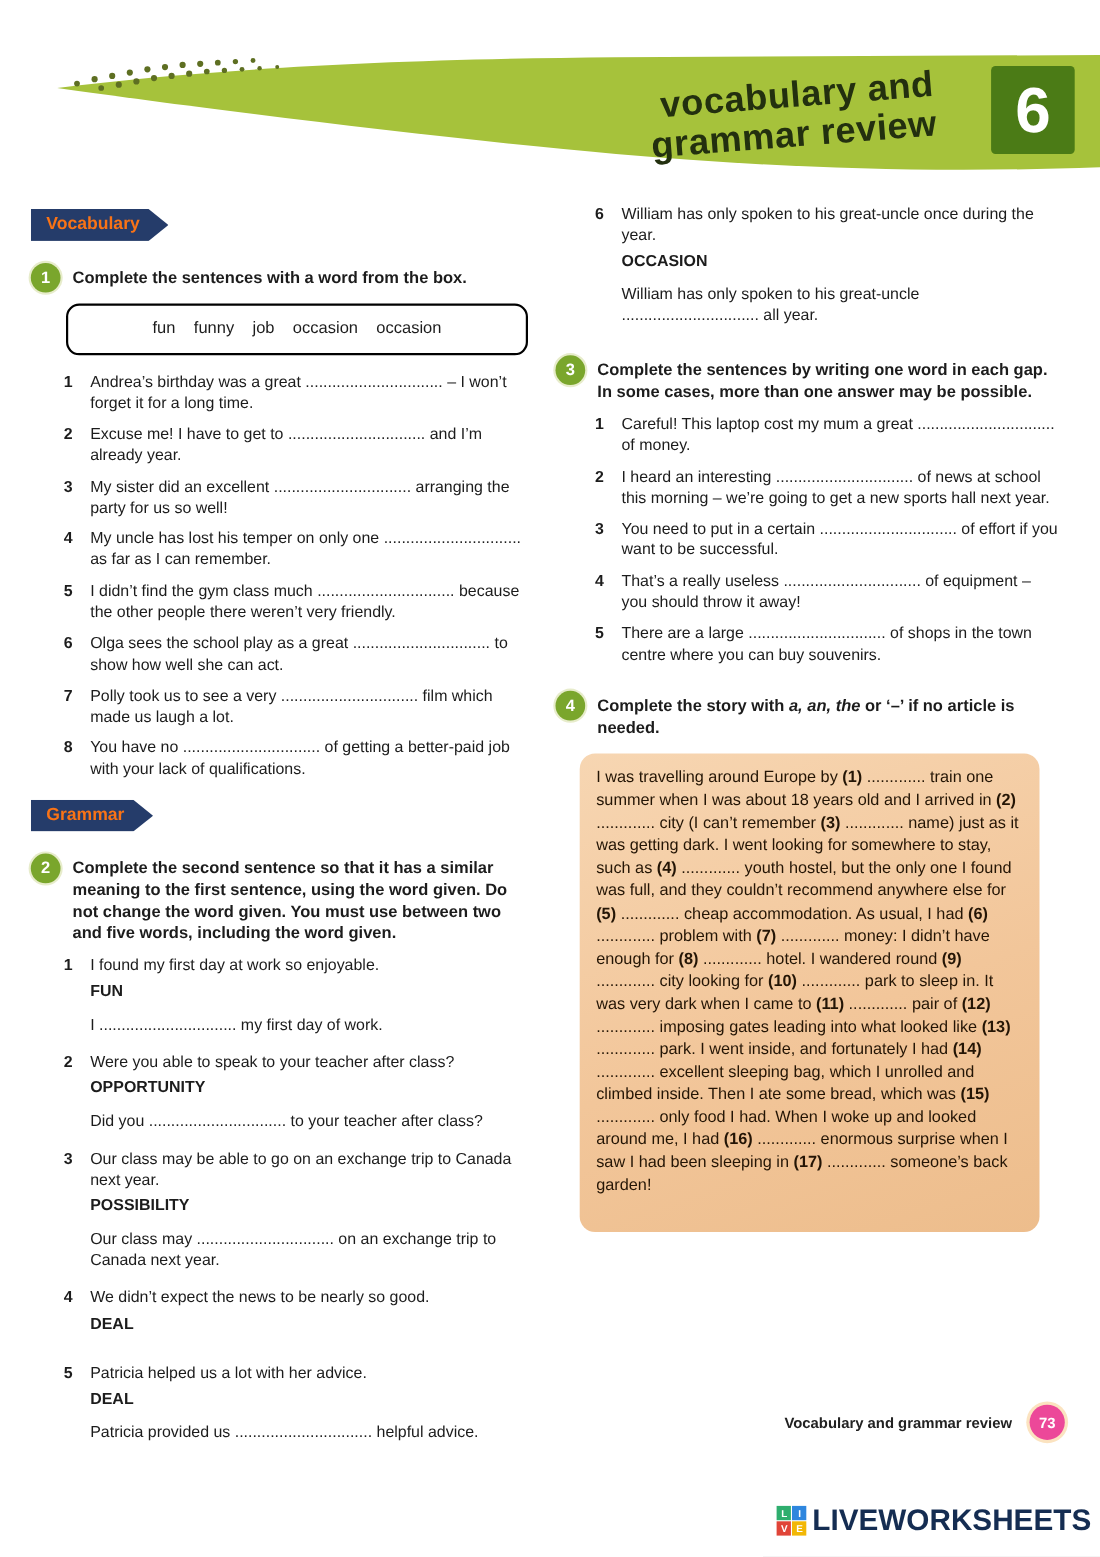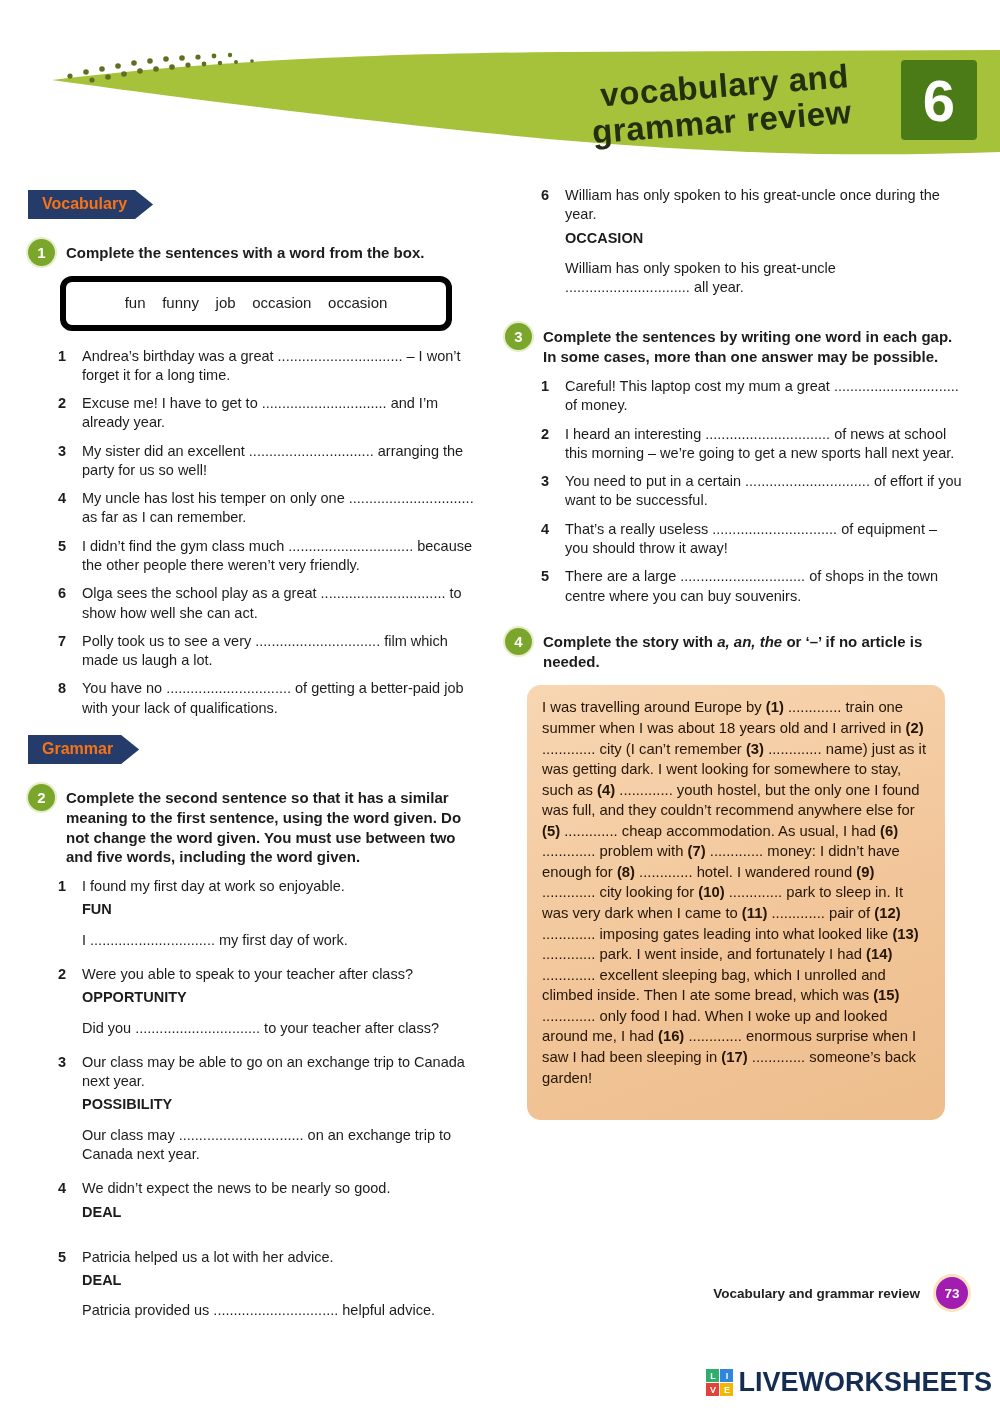--- a/index.html
+++ b/index.html
@@ -12,36 +12,36 @@
         color:#fff;font-size:58px;font-weight:800;display:flex;align-items:center;justify-content:center;}
   .col-left{position:absolute;left:28px;top:190px;width:448px;}
   .col-right{position:absolute;left:505px;top:186px;width:458px;}
   .badge{display:inline-block;background:#253c6a;color:#f97316;font-weight:700;font-size:16px;
         padding:5px 26px 6px 14px;clip-path:polygon(0 0,calc(100% - 18px) 0,100% 50%,calc(100% - 18px) 100%,0 100%);
         margin-bottom:4px;}
   .ex-head{display:flex;gap:11px;margin:16px 0 10px;}
   .ex-circle{flex:none;width:27px;height:27px;border-radius:50%;background:#7aa62c;color:#fff;font-weight:700;
         font-size:15px;display:flex;align-items:center;justify-content:center;box-shadow:0 0 0 2px #e7eccb;}
   .ex-instr{font-weight:700;font-size:15px;line-height:1.32;padding-top:4px;}
-  .word-box{margin:10px 0 16px 32px;width:372px;border:6px solid #000000;border-radius:12px;
-        padding:10px 4px;text-align:center;font-size:15px;line-height:1.5;}
+  .word-box{margin:10px 0 16px 32px;width:372px;border:2px solid #000000;border-radius:12px;
+        padding:10px 22px;text-align:center;font-size:15px;line-height:1.5;}
   .word-line{display:block;white-space:pre;}
   .qlist{margin-left:30px;}
   .qitem{display:flex;gap:10px;margin-bottom:9px;font-size:14.5px;line-height:1.33;}
   .qnum{flex:none;width:14px;font-weight:700;}
   .qtext{flex:1;}
   .ex2-item{display:flex;gap:10px;margin-bottom:15px;font-size:14.5px;line-height:1.33;}
   .ex2-body{flex:1;}
   .kw{font-weight:700;margin:4px 0 11px;}
   .story-box{margin:14px 0 0 22px;width:388px;background:linear-gradient(160deg,#f7d6b2,#f2c69a 55%,#edbd8c);
         border-radius:14px;padding:12px 15px 32px;font-size:14.8px;line-height:1.39;color:#241505;}
   .story-box b{font-weight:700;}
   .footer{position:absolute;top:1277px;right:32px;display:flex;align-items:center;gap:16px;}
   .footer-label{font-size:13.5px;font-weight:700;color:#222;}
-  .page-badge{width:32px;height:32px;border-radius:50%;background:#a21caf;color:#fff;font-weight:700;
+  .page-badge{width:32px;height:32px;border-radius:50%;background:#ec4899;color:#fff;font-weight:700;
         font-size:13.5px;display:flex;align-items:center;justify-content:center;box-shadow:0 0 0 3px #fbe3c0;}
   .lw-logo{position:absolute;top:1367px;right:8px;display:flex;align-items:center;gap:5px;cursor:pointer;}
   .lw-grid{display:grid;grid-template-columns:13px 13px;grid-template-rows:13px 13px;gap:1px;}
   .lw-tile{color:#fff;font-size:9px;font-weight:700;display:flex;align-items:center;justify-content:center;}
   .lw-tile.l{background:#2fae6e;} .lw-tile.i{background:#2e86de;}
   .lw-tile.v{background:#e04438;} .lw-tile.e{background:#f2b705;}
   .lw-text{font-size:27px;font-weight:800;color:#152d52;}
 </style>
 </head>
 <body>

